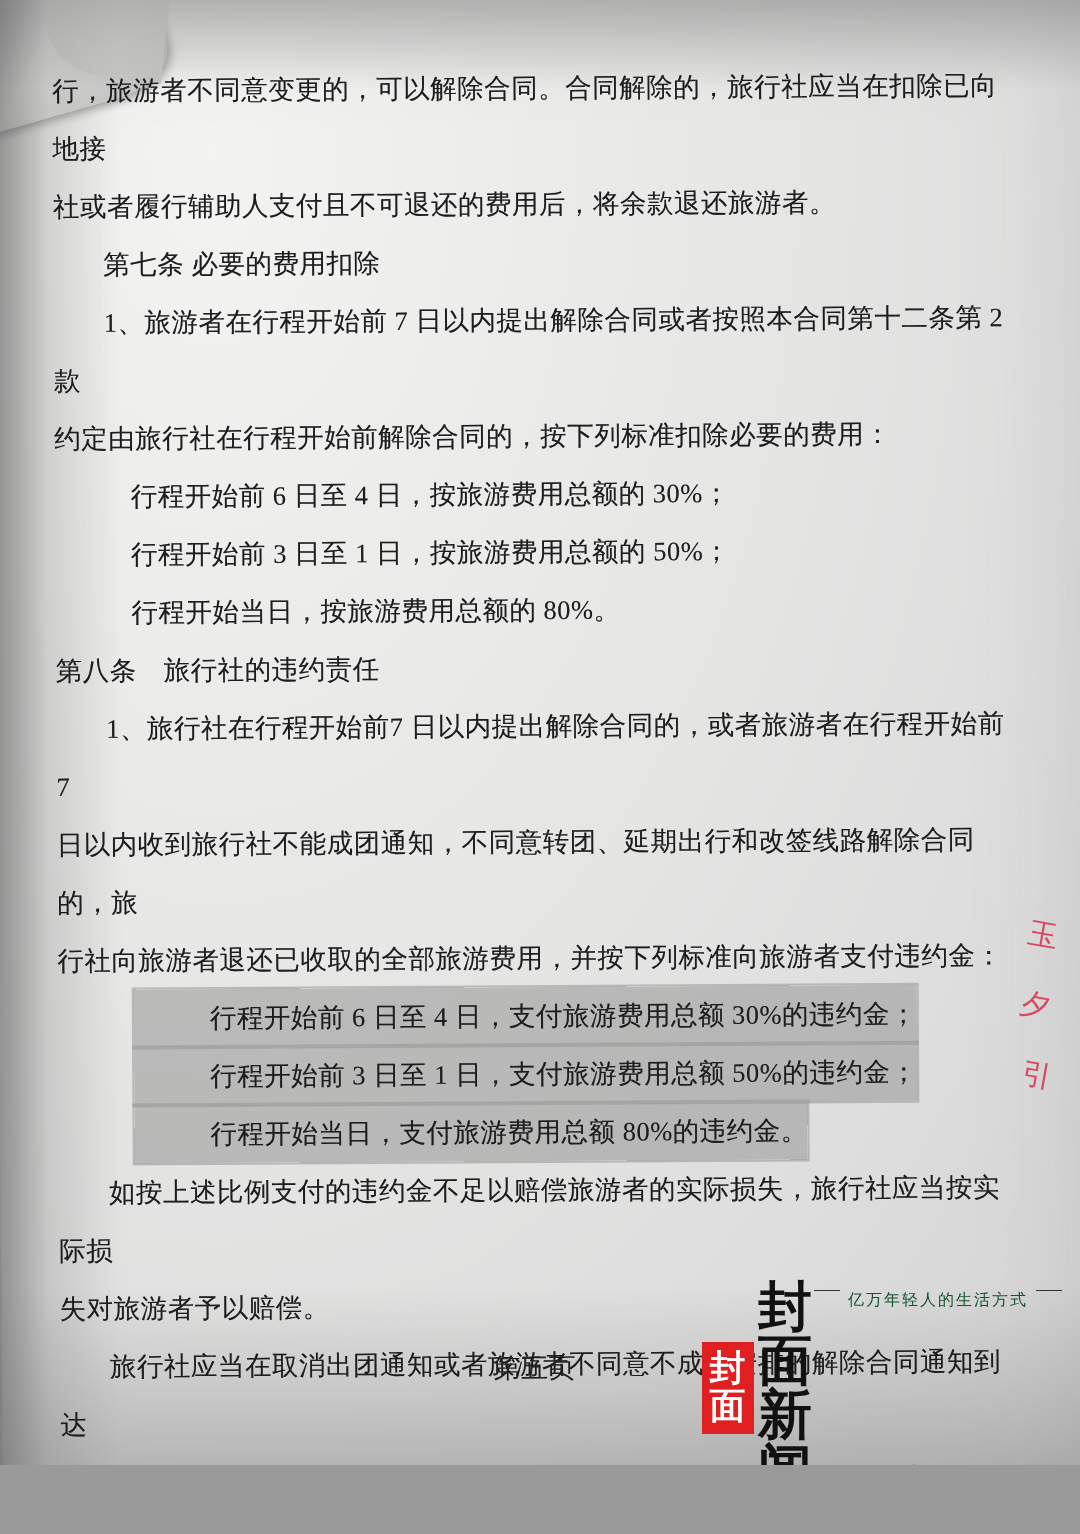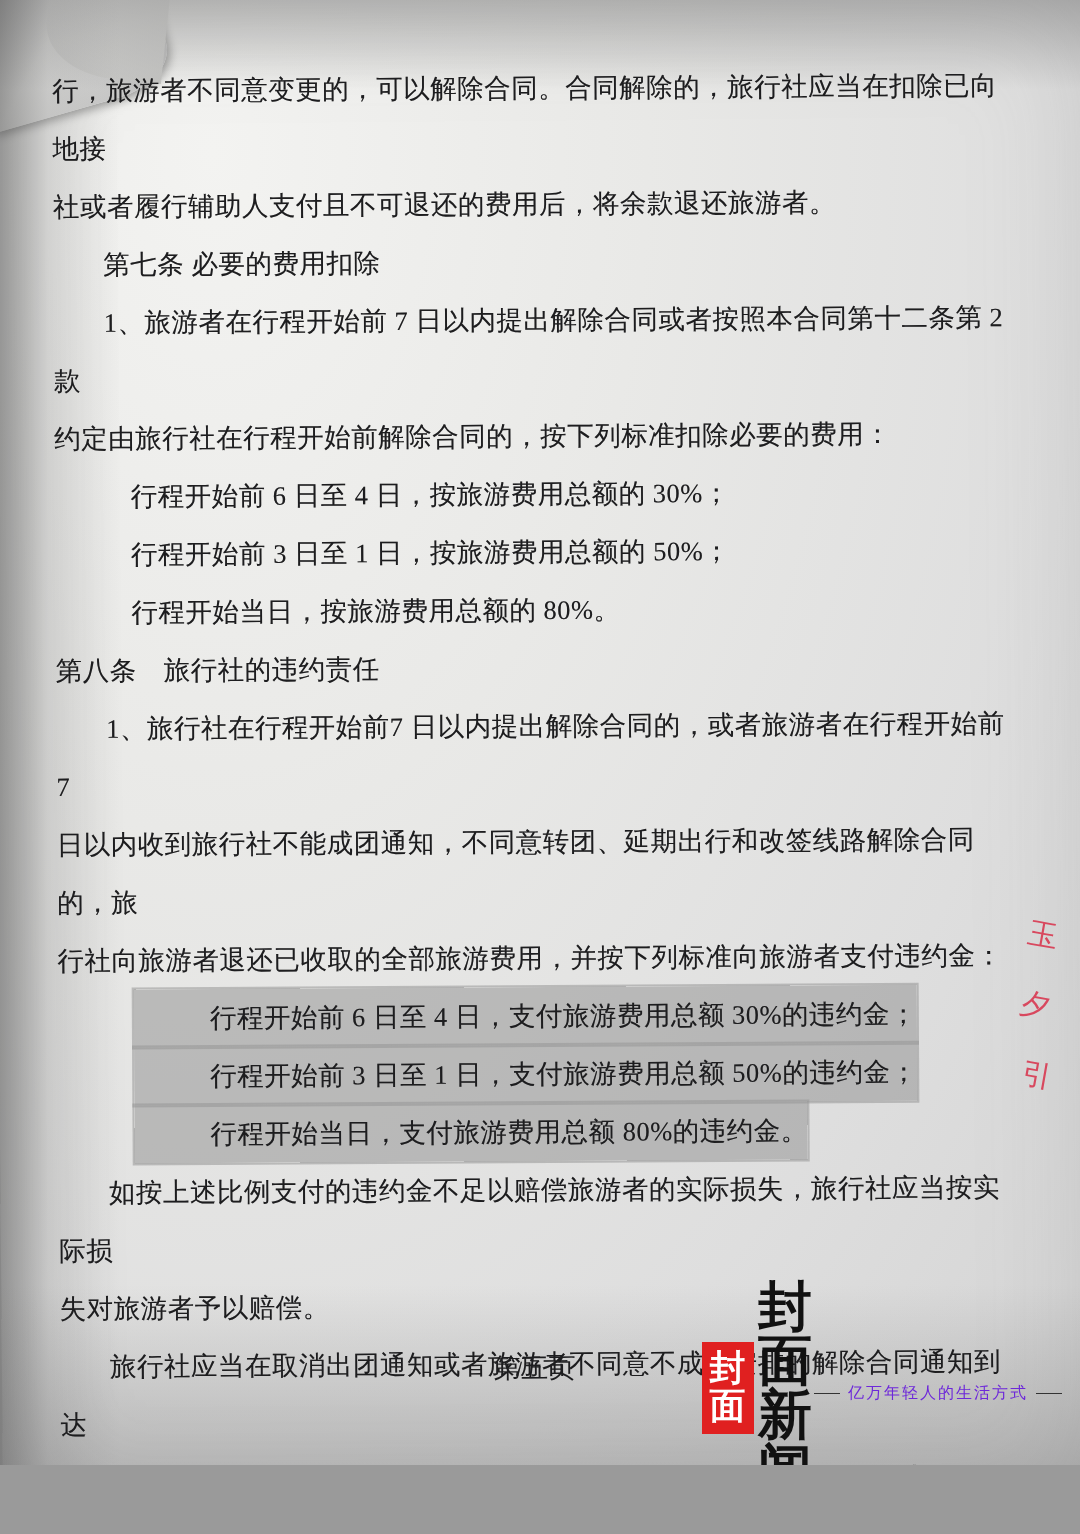--- a/index.html
+++ b/index.html
@@ -155,25 +155,25 @@
   .logo-title {
     color: #111;
     font-size: 54px;
     font-weight: bold;
     letter-spacing: 2px;
     line-height: 1;
     font-family: "Liberation Serif", serif;
   }
   .logo-sub {
     margin-top: 10px;
-    color: #6d28d9;
+    color: #14532d;
     font-size: 16px;
     letter-spacing: 2px;
     display: flex;
-    align-items: center;
+    align-items: flex-start;
     gap: 8px;
     white-space: nowrap;
   }
   .logo-sub .rule {
     display: inline-block;
     width: 26px;
     height: 1px;
     background: #333;
   }
 </style>

